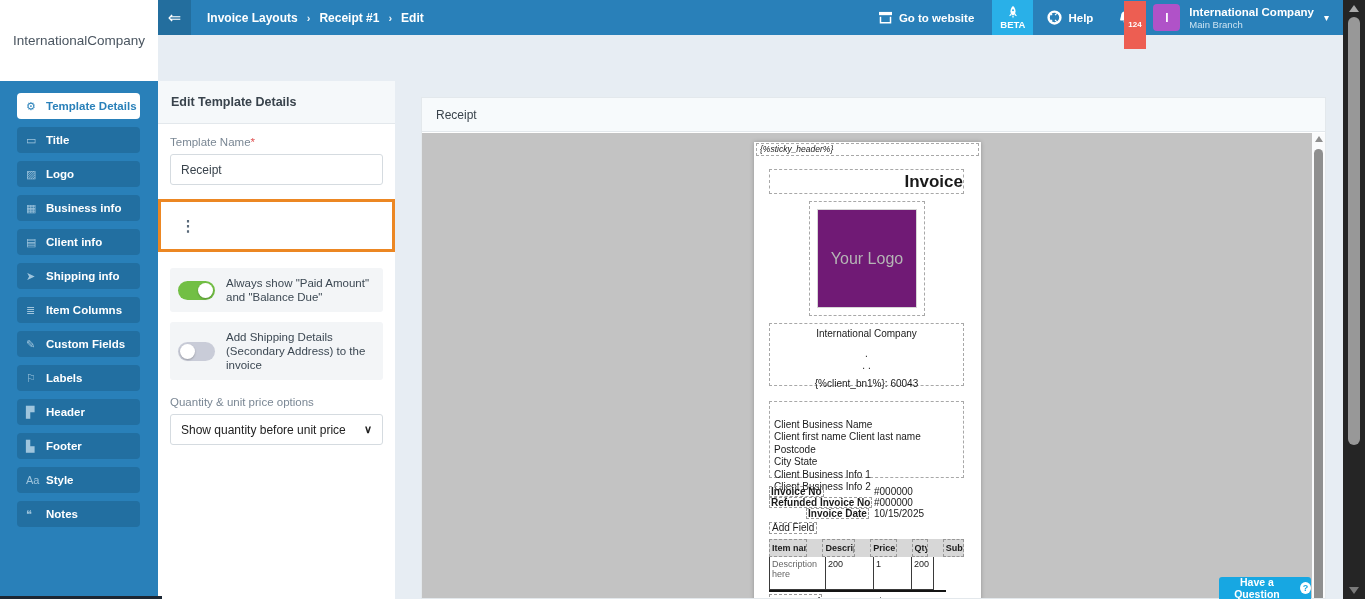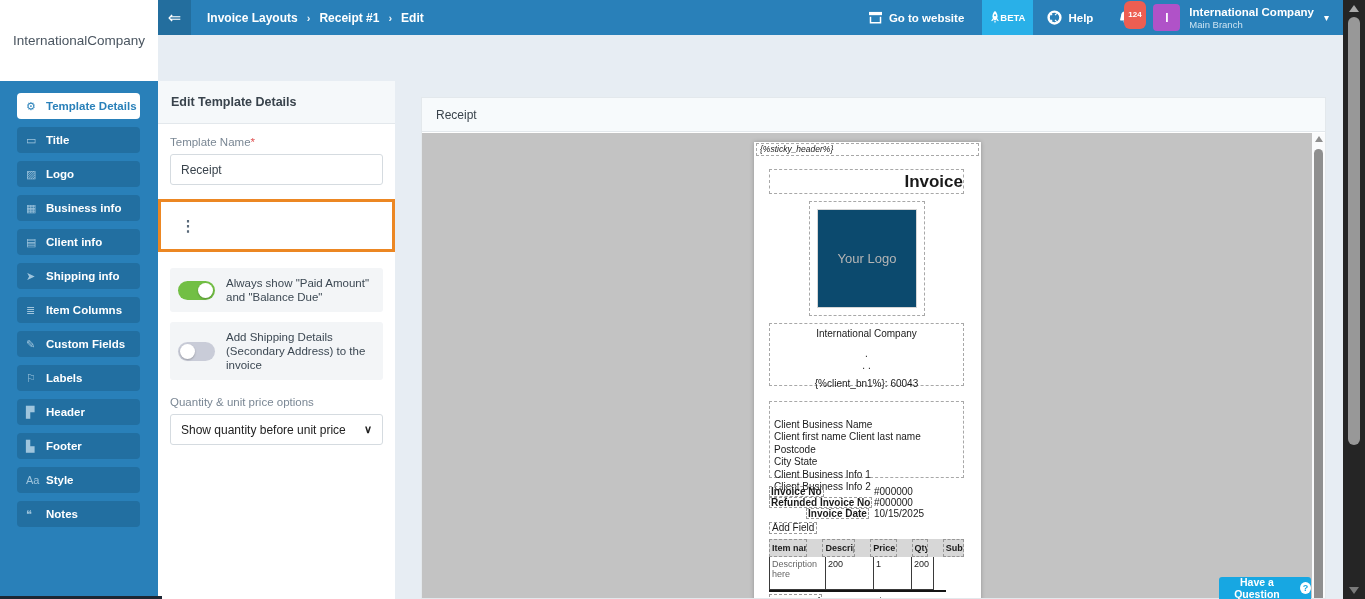--- a/index.html
+++ b/index.html
@@ -30,26 +30,26 @@
   .topbar { position:absolute; left:158px; top:0; width:1185px; height:35px; background:var(--blue);
             display:flex; align-items:center; color:#fff; z-index:3; }
   .collapse-btn { width:33px; height:35px; background:rgba(0,0,0,0.14); color:#fff;
             display:flex; align-items:center; justify-content:center; font-size:16px; cursor:pointer; }
   .breadcrumb { display:flex; align-items:center; gap:9px; margin-left:16px;
             font-size:12px; font-weight:bold; }
   .breadcrumb .sep { font-size:11px; opacity:.9; }
   .tb-spacer { flex:1; }
   .tb-link { display:flex; align-items:center; gap:6px; font-size:11.5px; font-weight:bold;
              cursor:pointer; margin-right:18px; }
-  .beta-tile { height:35px; padding:0 8px; background:var(--beta); display:flex; 
+  .beta-tile { height:35px; padding:0 8px; background:var(--beta); display:flex; flex-direction:column;
              align-items:center; justify-content:center; font-size:9.5px; font-weight:bold;
              cursor:pointer; margin-right:14px; }
   .bell-wrap { position:relative; margin:0 20px 0 6px; cursor:pointer; }
   .badge { position:absolute; top:-9px; left:7px; background:var(--red); color:#fff;
-           font-size:8px; font-weight:bold; padding:10px 4px; border-radius:6px; line-height:1; }
+           font-size:8px; font-weight:bold; padding:20px 4px; border-radius:0; line-height:1; }
   .avatar { width:27px; height:27px; border-radius:4px; background:var(--purple); color:#fff;
             display:flex; align-items:center; justify-content:center; font-size:12px;
             font-weight:bold; margin-right:9px; cursor:pointer; }
   .account { margin-right:6px; cursor:pointer; }
   .account .acct-name { font-size:11.5px; font-weight:bold; line-height:13px; }
   .account .acct-branch { font-size:9.5px; color:#cde3f2; line-height:11px; }
   .caret { font-size:10px; margin:0 14px 0 4px; cursor:pointer; }
 
   
   .subheader { position:absolute; left:158px; top:35px; width:1185px; height:46px; background:#fff;
@@ -108,23 +108,23 @@
 
   
   .invoice-page { position:absolute; left:332px; top:9px; width:227px; height:620px; background:#fff;
             box-shadow:0 0 4px rgba(0,0,0,.25); color:#1a1a1a; }
   .dash { border:1px dashed #a8a8a8; position:absolute; }
   .sticky-box { left:2px; top:1px; width:223px; height:13px; font-size:8.5px; font-style:italic;
             padding-left:3px; line-height:11px; }
   .inv-title { left:15px; top:27px; width:195px; height:25px; text-align:right;
             font-size:17px; font-weight:bold; line-height:23px; }
   .logo-outer { left:55px; top:59px; width:116px; height:115px; }
-  .logo-inner { position:absolute; left:7px; top:7px; right:7px; bottom:7px; background:#0c4a6e;
+  .logo-inner { position:absolute; left:7px; top:7px; right:7px; bottom:7px; background:#701a75;
             border:1px solid #d6d6d6; display:flex; align-items:center; justify-content:center;
-            color:#b5b5b5; font-size:13px; }
+            color:#b5b5b5; font-size:16px; }
   .biz-box { left:15px; top:181px; width:195px; height:63px; text-align:center; font-size:10px; }
   .biz-box div:nth-child(1){ margin-top:4px; }
   .biz-box div:nth-child(2){ margin-top:9px; }
   .biz-box div:nth-child(3){ margin-top:1px; }
   .biz-box div:nth-child(4){ margin-top:7px; }
   .client-box { left:15px; top:259px; width:195px; height:77px; font-size:10px;
             padding:17px 0 0 4px; line-height:12.4px; }
   .fields { position:absolute; left:15px; top:344px; width:195px; font-size:10px; }
   .f-row { position:relative; height:11px; margin-bottom:0; }
   .f-label { display:inline-block; border:1px dashed #9a9a9a; font-weight:bold; line-height:9px;

